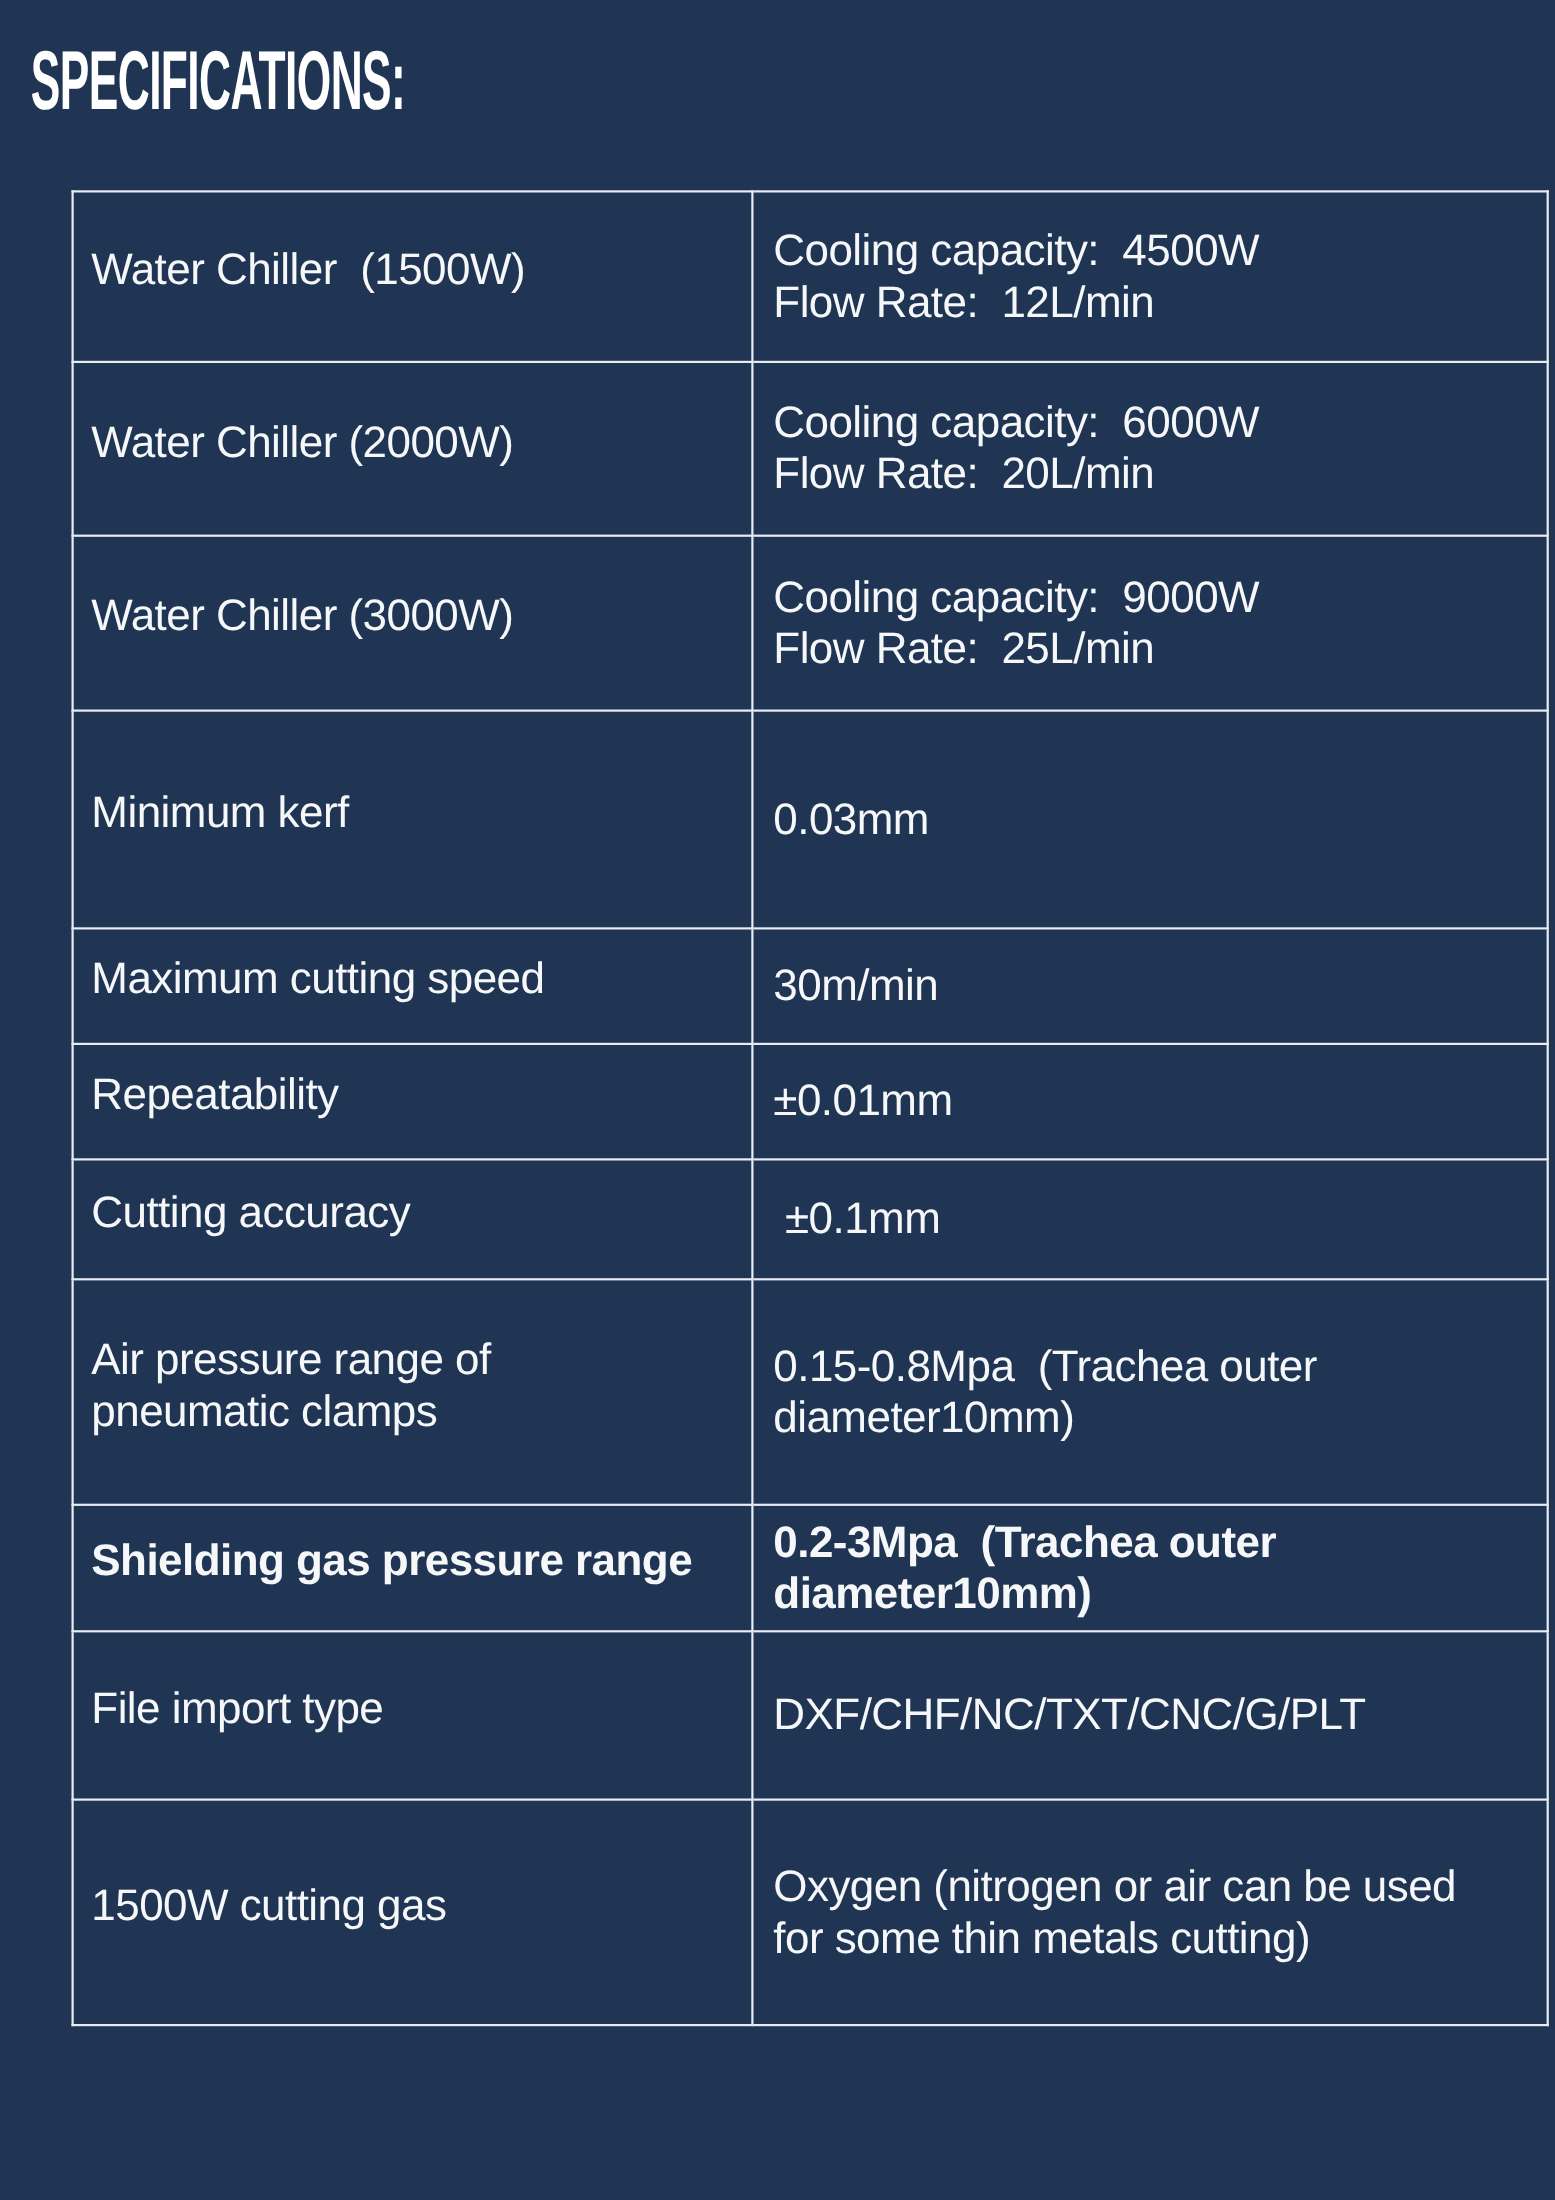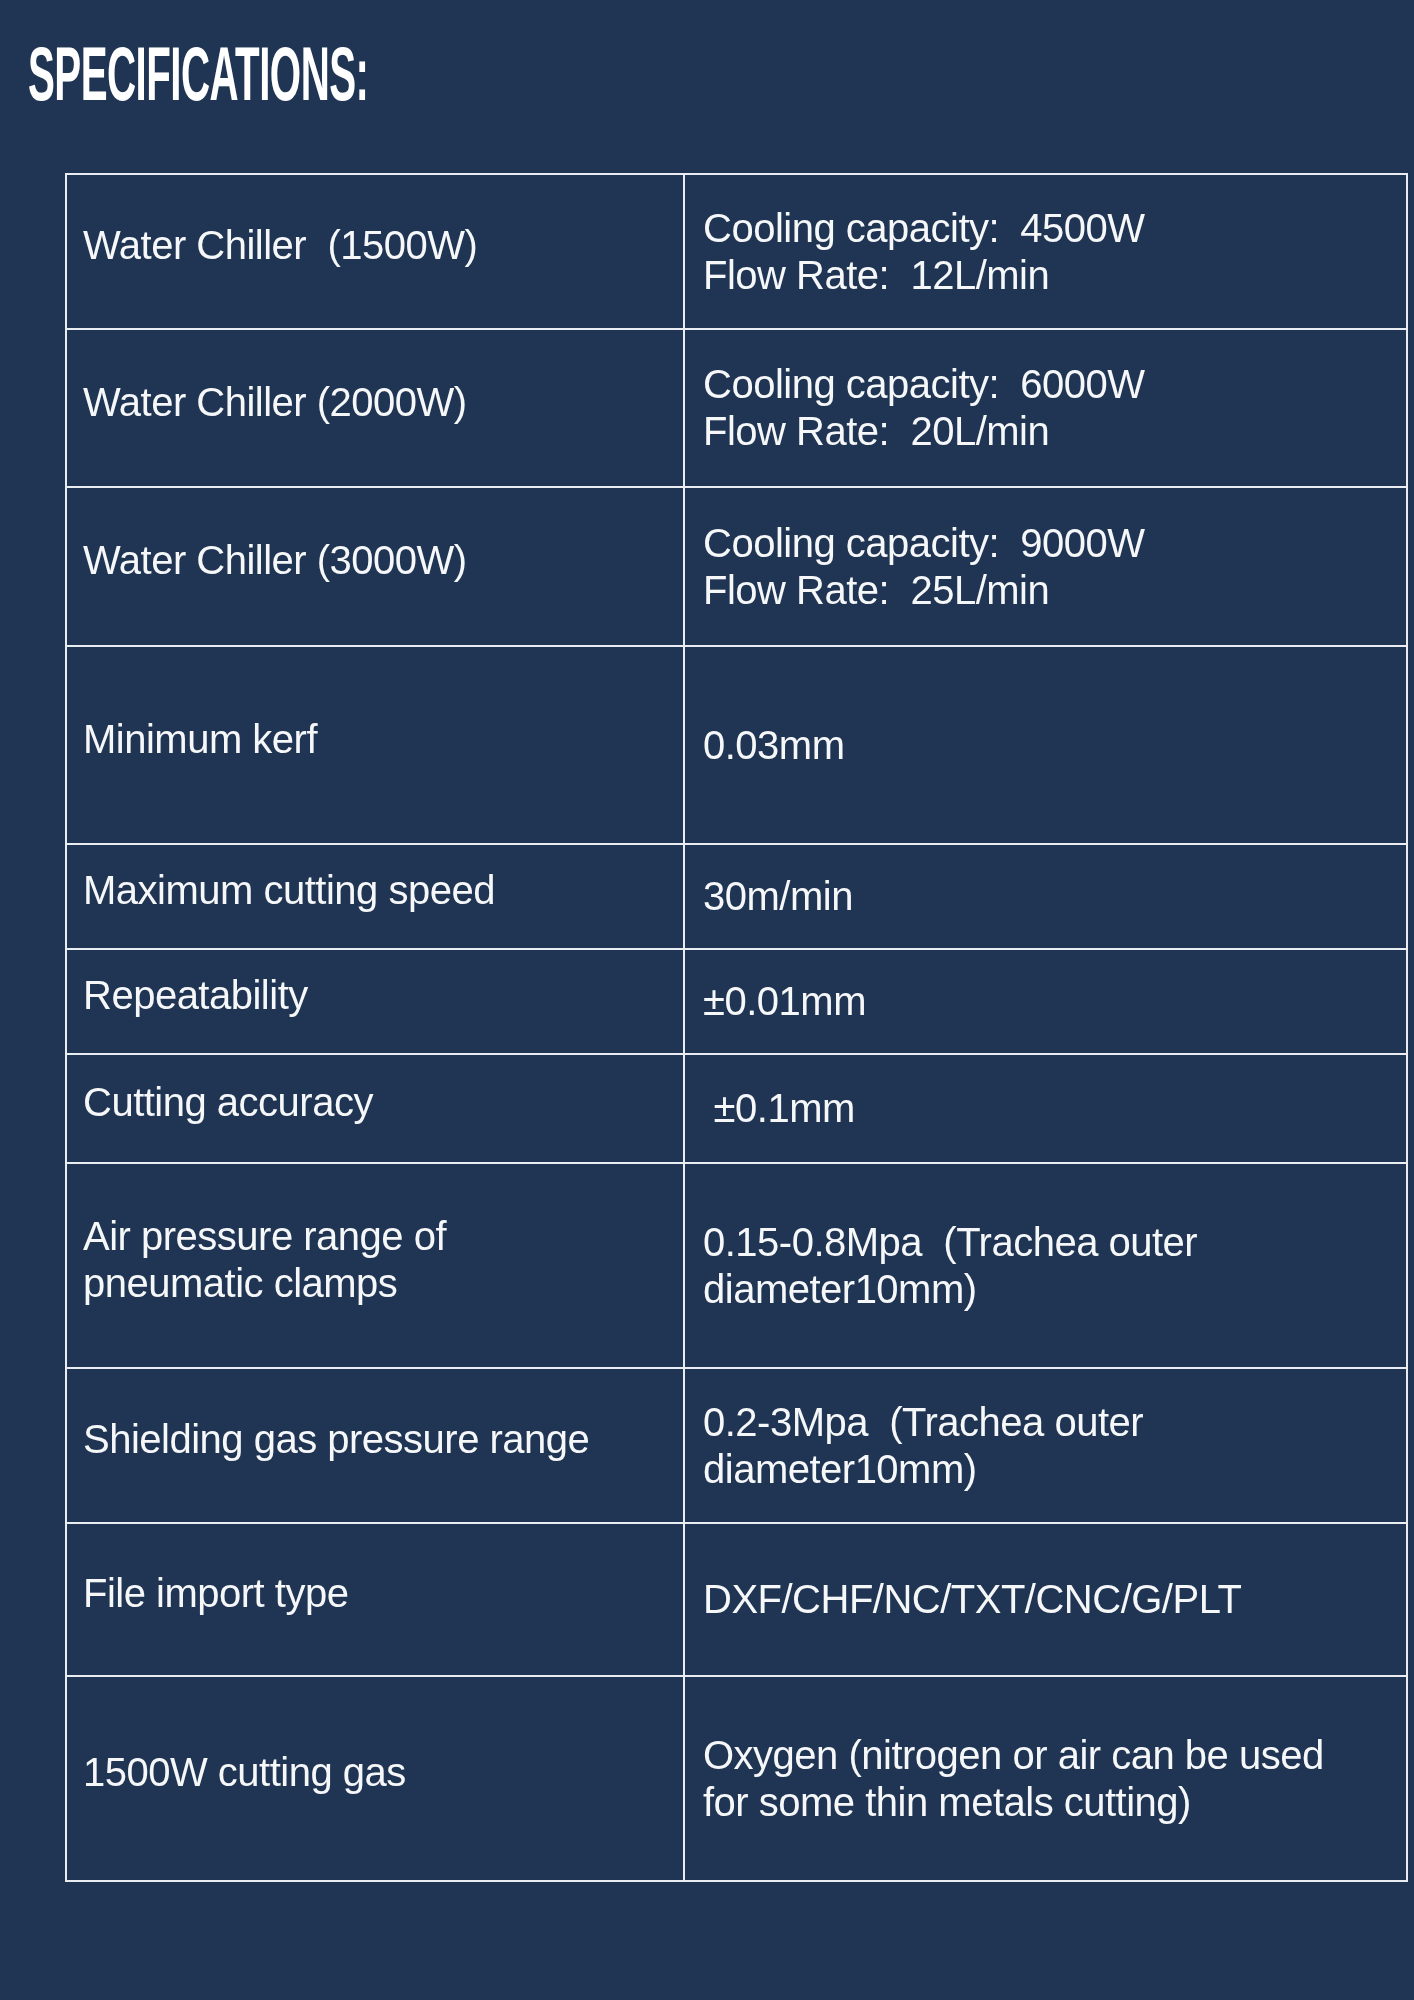--- a/index.html
+++ b/index.html
@@ -36,21 +36,21 @@
     line-height:47px;
     letter-spacing:-0.5px;
     vertical-align:middle;
     white-space:pre;
     overflow:hidden;
   }
   td.label{width:592px;padding:0 8px 12px 16px;}
   td.value{width:693px;padding:0 10px 0 18px;}
   tr.r1{height:155px;} tr.r2{height:158px;} tr.r3{height:159px;}
   tr.r4{height:198px;} tr.r5{height:105px;} tr.r6{height:105px;margin-top:48px;}
-  tr.r7{height:109px;} tr.r8{height:205px;margin-top:24px;} tr.r9{height:155px;}
+  tr.r7{height:109px;} tr.r8{height:205px;margin-top:24px;} tr.r9{height:115px;font-weight:bold;}
   tr.r10{height:153px;} tr.r11{height:205px;}
 </style>
 </head>
 <body>
 
 <div class="title">SPECIFICATIONS:</div>
 
 <table class="spec">
   <tbody>
     <tr class="r1">

